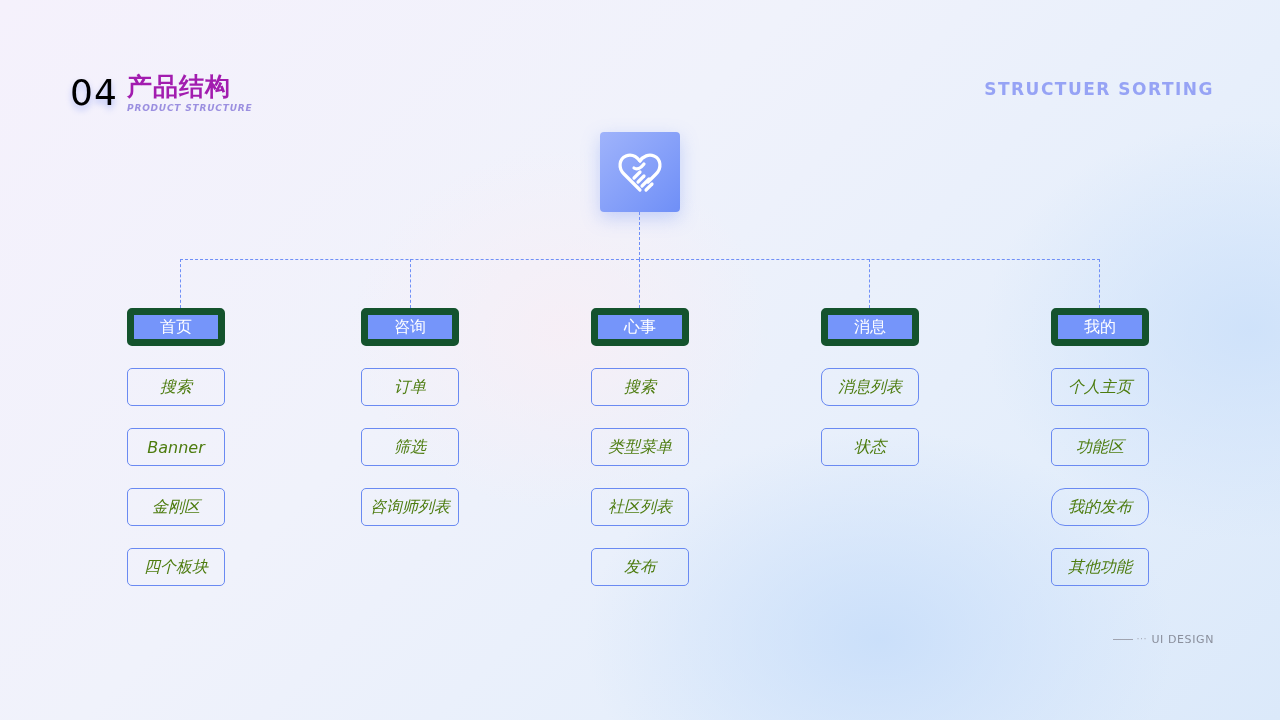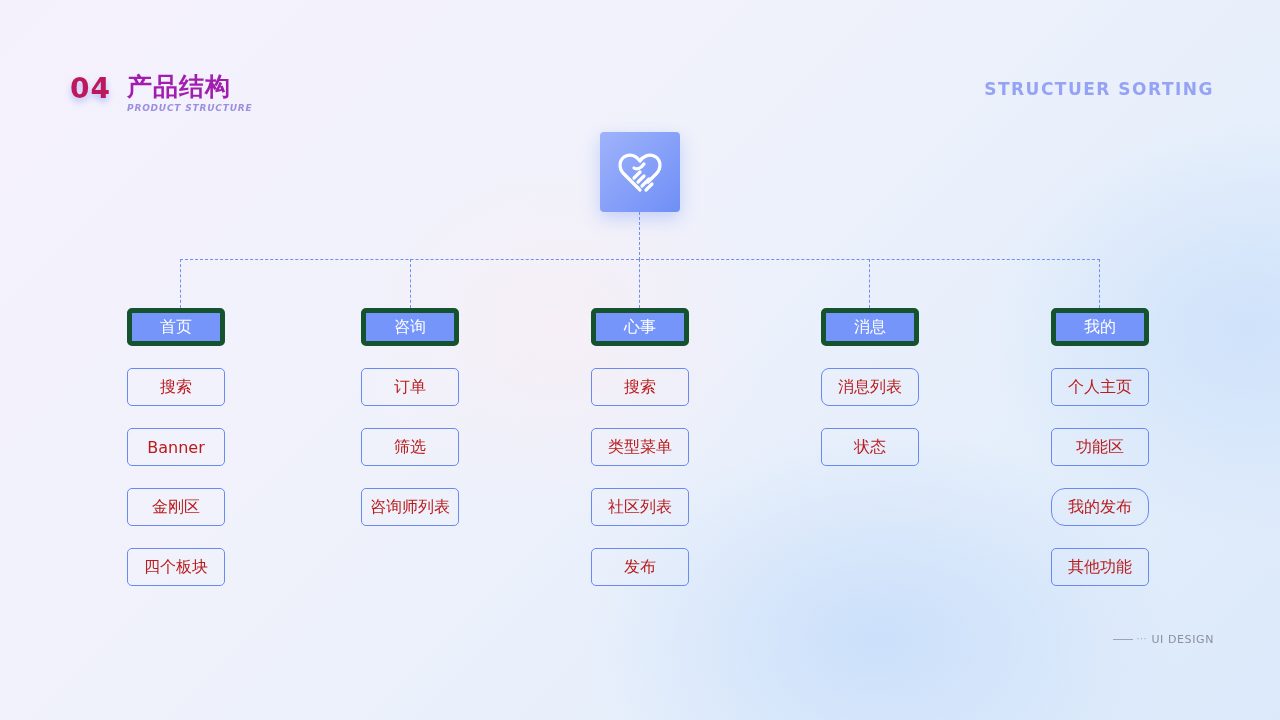--- a/index.html
+++ b/index.html
@@ -7,41 +7,41 @@
     width:1280px; height:720px; overflow:hidden; position:relative;
     font-family: "DejaVu Sans", "Liberation Sans", sans-serif;
     background:
       radial-gradient(ellipse 420px 300px at 880px 640px, rgba(200,222,250,0.9), rgba(200,222,250,0) 70%),
       radial-gradient(ellipse 380px 300px at 1250px 330px, rgba(205,225,250,0.9), rgba(205,225,250,0) 70%),
       radial-gradient(ellipse 300px 260px at 560px 330px, rgba(248,238,245,0.8), rgba(248,238,245,0) 70%),
       linear-gradient(135deg, #f5f1fc 0%, #f0f2fb 40%, #e4eefb 75%, #dbe9fa 100%);
   }
   .header-left { position:absolute; left:70px; top:68px; }
   .num {
-    position:absolute; left:0; top:4px; font-size:28px; font-weight:bold;
-    font-family:"DejaVu Sans", sans-serif; color:#be185d; letter-spacing:1px;
+    position:absolute; left:0; top:4px; font-size:36px; font-weight:normal;
+    font-family:"DejaVu Sans", sans-serif; color:#000000; letter-spacing:1px;
     text-shadow: 0 4px 6px rgba(109,134,243,0.45);
   }
   .title-cn { position:absolute; left:57px; top:2px; font-size:25px; font-weight:bold; color:#a21caf; white-space:nowrap; letter-spacing:1px; }
   .title-en { position:absolute; left:57px; top:35px; font-size:9px; font-weight:bold; font-style:italic; color:#9b8fe0; white-space:nowrap; letter-spacing:0.8px; }
   .header-right { position:absolute; right:66px; top:79px; font-size:17px; font-weight:bold; color:#96a3f5; letter-spacing:1.5px; font-family:"DejaVu Sans", sans-serif; }
   .root-icon {
     position:absolute; left:600px; top:132px; width:80px; height:80px; border-radius:4px;
     background: linear-gradient(135deg, #9fb3fb 0%, #6f8ff7 100%);
     box-shadow: 0 6px 18px rgba(111,143,247,0.35);
     display:flex; align-items:center; justify-content:center;
   }
   .line-v { position:absolute; width:0; border-left:1.5px dashed #6f8ff7; }
   .line-h { position:absolute; height:0; border-top:1.5px dashed #6f8ff7; }
   .node {
     position:absolute; width:98px; height:38px; border-radius:5px; box-sizing:border-box;
     display:flex; align-items:center; justify-content:center; font-size:16px; white-space:nowrap;
   }
-  .node.primary { background:#7595fa; color:#ffffff; border:5px solid #14532d; }
-  .node.child { background:transparent; border:1.5px solid #6a8af2; color:#b91c1c; }
+  .node.primary { background:#7595fa; color:#ffffff; border:7px solid #14532d; }
+  .node.child { background:transparent; border:1.5px solid #6a8af2; color:#4d7c0f;font-style:italic; }
   .footer { position:absolute; right:66px; top:633px; font-size:11px; color:#8a8f9c; letter-spacing:0.6px; display:flex; align-items:center; gap:4px; }
   .footer .dash { width:20px; border-top:1px solid #a0a4b0; }
   .footer .dots { font-size:8px; color:#a0a4b0; letter-spacing:1px; }
 </style>
 </head>
 <body>
 
 <div class="header-left">
   <div class="num">04</div>
   <div class="title-cn">产品结构</div>

